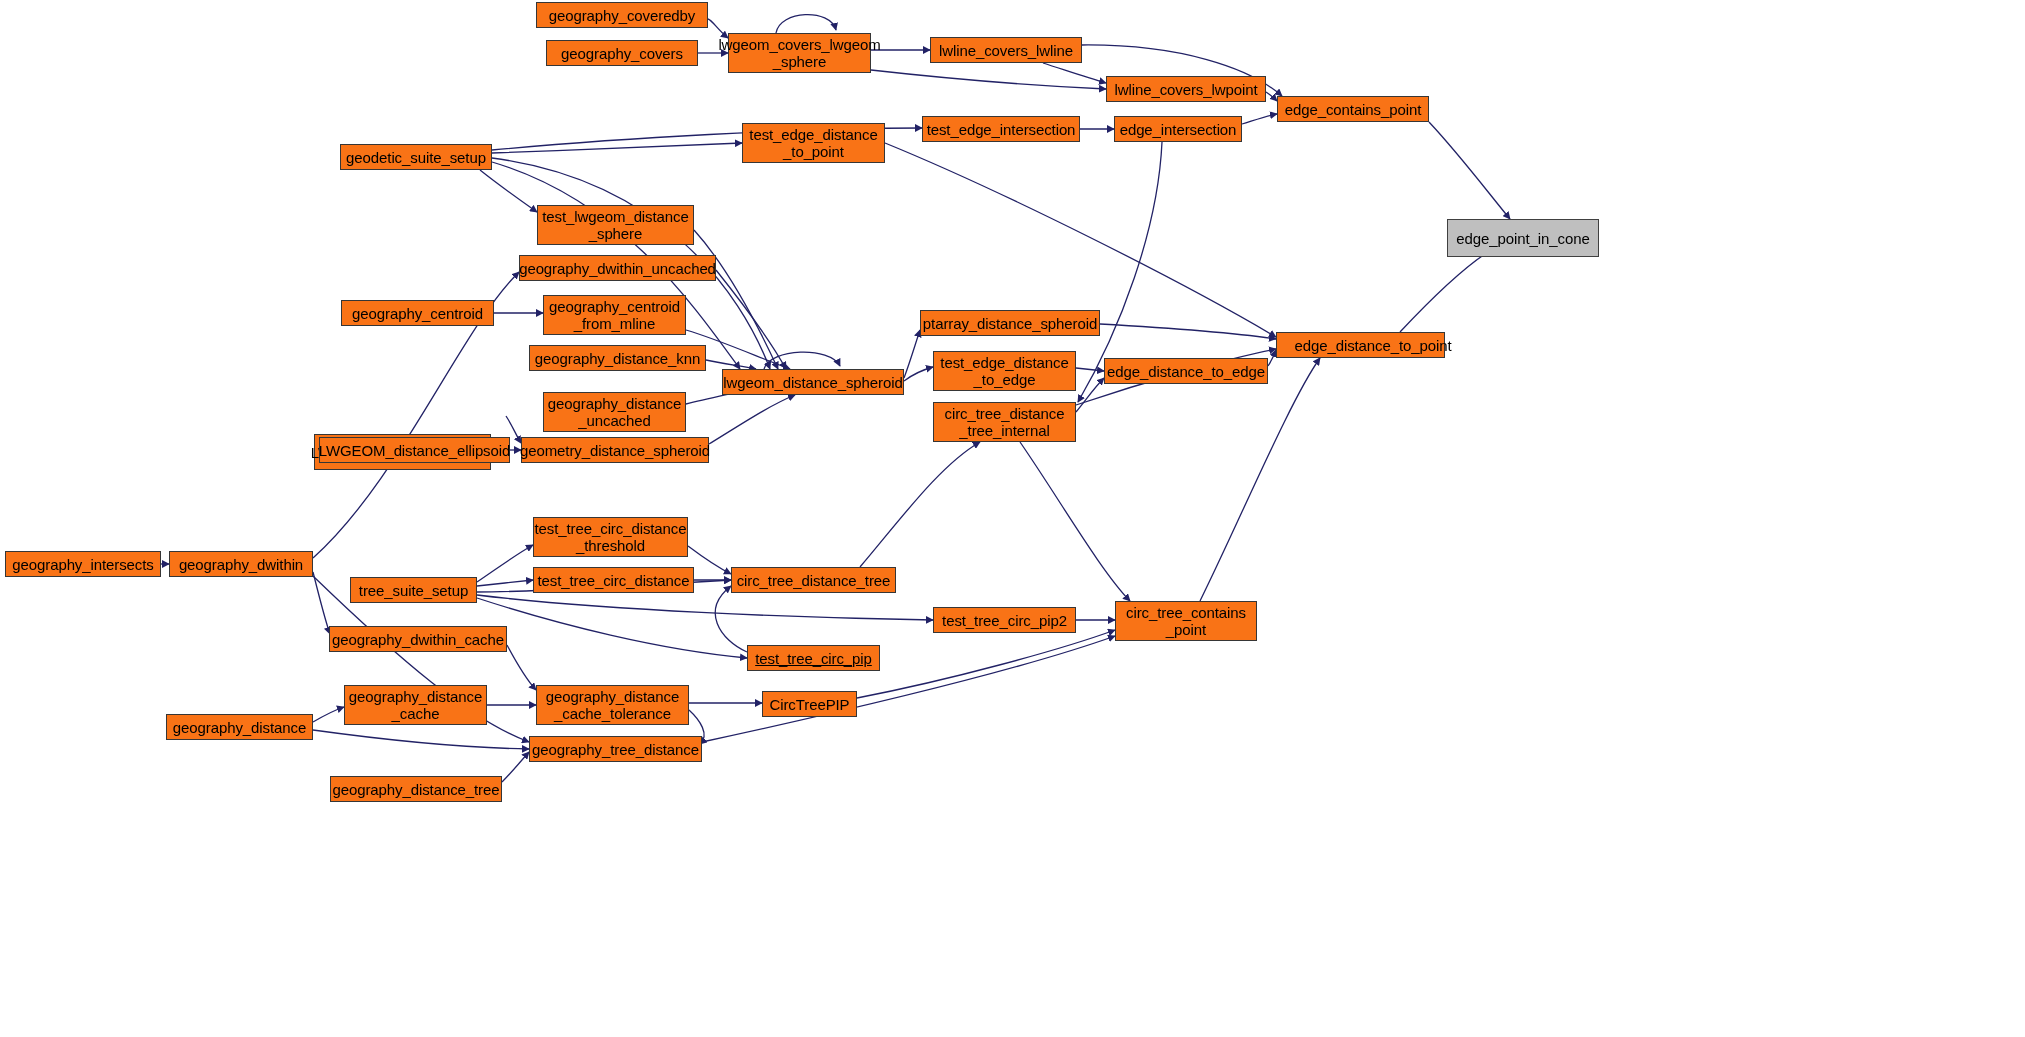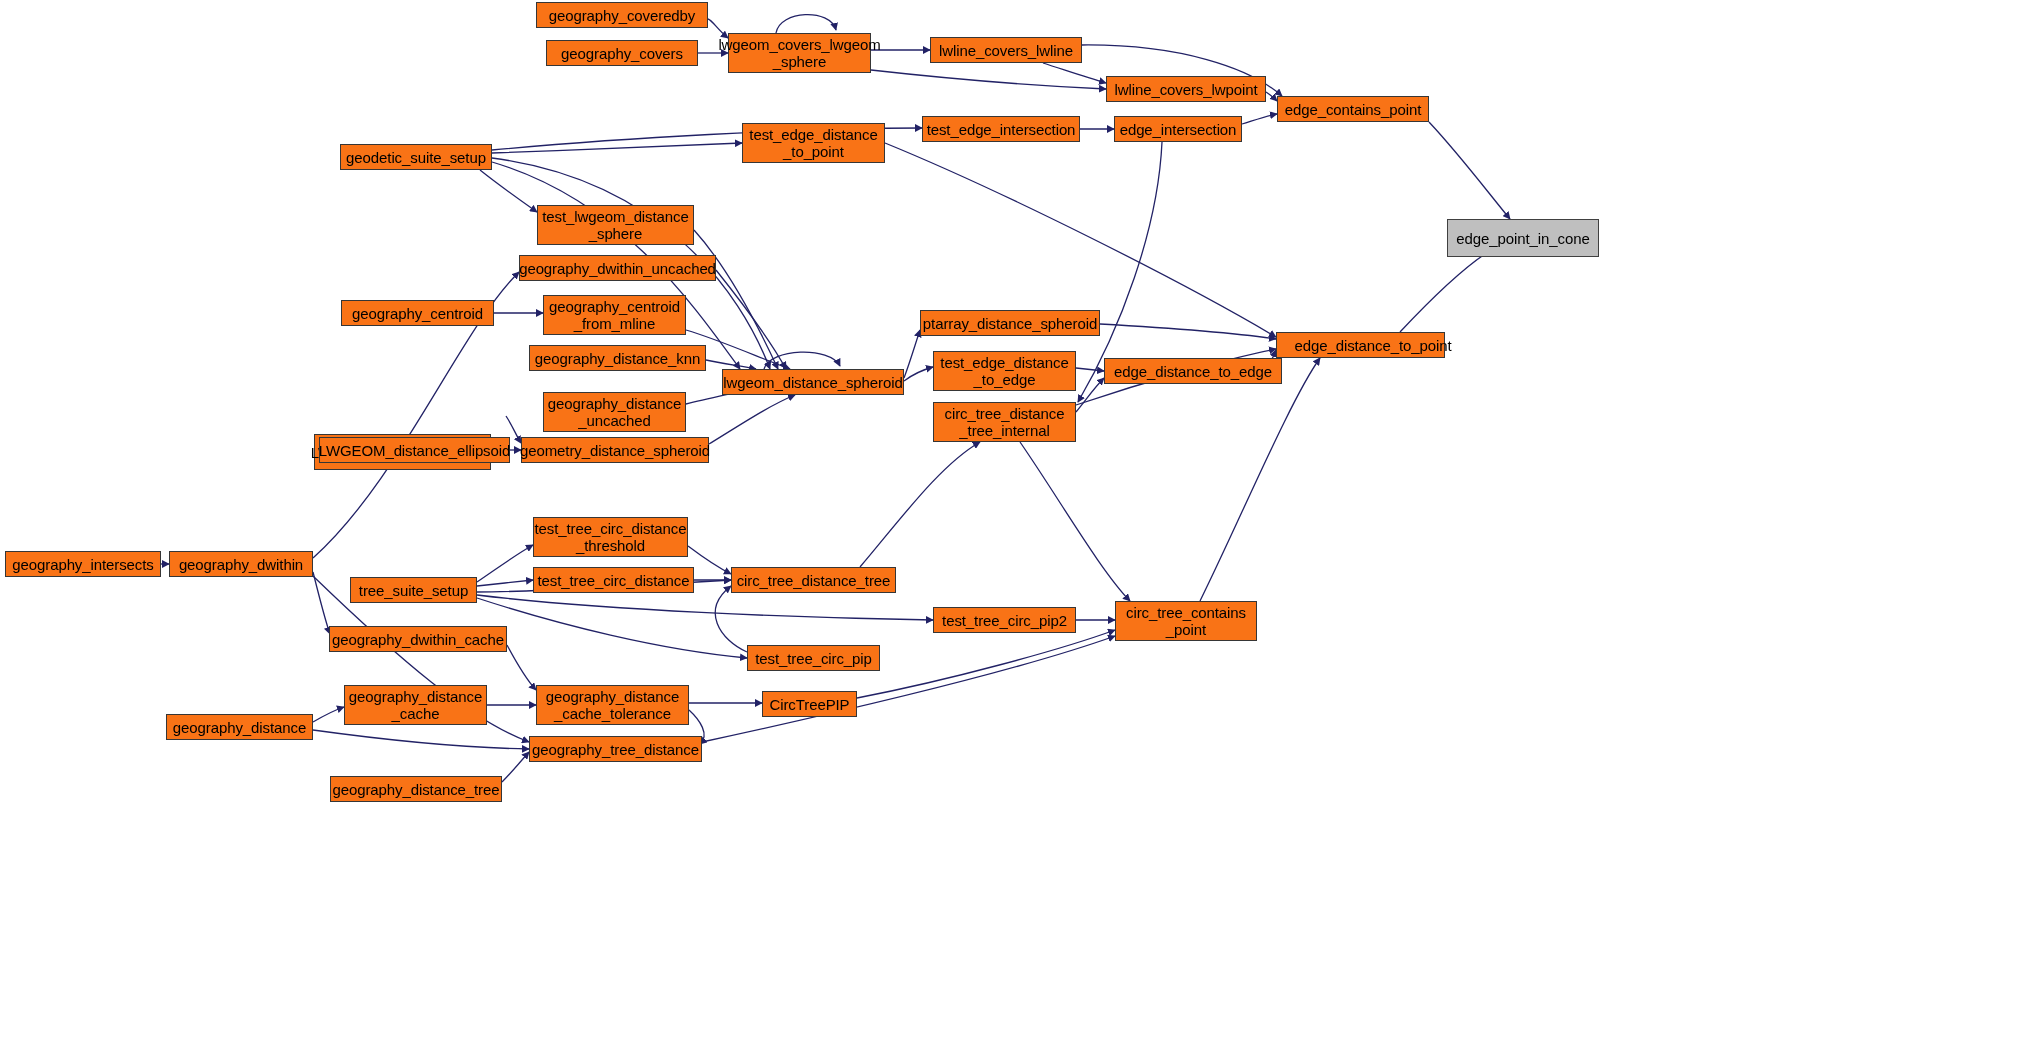--- a/index.html
+++ b/index.html
@@ -139,41 +139,41 @@
 _sphere</div>
       <div class="node" style="left: 519px; top: 255px; width: 197px; height: 26px;">geography_dwithin_uncached</div>
       <div class="node" style="left: 341px; top: 300px; width: 153px; height: 26px;">geography_centroid</div>
       <div class="node" style="left: 543px; top: 295px; width: 143px; height: 40px;">geography_centroid
 _from_mline</div>
       <div class="node" style="left: 920px; top: 310px; width: 180px; height: 26px;">ptarray_distance_spheroid</div>
       <div class="node" style="left: 529px; top: 345px; width: 177px; height: 26px;">geography_distance_knn</div>
       <div class="node" style="left: 1276px; top: 332px; width: 169px; height: 26px; padding-left: 28px;">edge_distance_to_point</div>
       <div class="node" style="left: 933px; top: 351px; width: 143px; height: 40px;">test_edge_distance
 _to_edge</div>
-      <div class="node" style="left: 1104px; top: 358px; width: 178px; height: 26px;">edge_distance_to_edge</div>
+      <div class="node" style="left: 1104px; top: 358px; width: 164px; height: 26px;">edge_distance_to_edge</div>
       <div class="node" style="left: 722px; top: 369px; width: 182px; height: 26px;">lwgeom_distance_spheroid</div>
       <div class="node" style="left: 543px; top: 392px; width: 143px; height: 40px;">geography_distance
 _uncached</div>
       <div class="node" style="left: 933px; top: 402px; width: 143px; height: 40px;">circ_tree_distance
 _tree_internal</div>
       <div class="node" style="left: 314px; top: 398px; width: 177px; height: 36px; margin-top: 36px;">LWGEOM_distance_sphere</div>
       <div class="node" style="left: 319px; top: 437px; width: 191px; height: 26px;">LWGEOM_distance_ellipsoid</div>
       <div class="node" style="left: 521px; top: 437px; width: 188px; height: 26px;">geometry_distance_spheroid</div>
       <div class="node" style="left: 533px; top: 517px; width: 155px; height: 40px;">test_tree_circ_distance
 _threshold</div>
       <div class="node" style="left: 5px; top: 551px; width: 156px; height: 26px;">geography_intersects</div>
       <div class="node" style="left: 169px; top: 551px; width: 144px; height: 26px;">geography_dwithin</div>
       <div class="node" style="left: 533px; top: 567px; width: 161px; height: 26px;">test_tree_circ_distance</div>
       <div class="node" style="left: 731px; top: 567px; width: 165px; height: 26px;">circ_tree_distance_tree</div>
       <div class="node" style="left: 350px; top: 577px; width: 127px; height: 26px;">tree_suite_setup</div>
       <div class="node" style="left: 933px; top: 607px; width: 143px; height: 26px;">test_tree_circ_pip2</div>
       <div class="node" style="left: 1115px; top: 601px; width: 142px; height: 40px;">circ_tree_contains
 _point</div>
       <div class="node" style="left: 329px; top: 626px; width: 178px; height: 26px;">geography_dwithin_cache</div>
-      <div class="node" style="left: 747px; top: 645px; width: 133px; height: 26px;">test_tree_circ_pip</div>
+      <div class="node" style="left: 747px; top: 645px; width: 133px; height: 26px; text-decoration: underline;">test_tree_circ_pip</div>
       <div class="node" style="left: 344px; top: 685px; width: 143px; height: 40px;">geography_distance
 _cache</div>
       <div class="node" style="left: 536px; top: 685px; width: 153px; height: 40px;">geography_distance
 _cache_tolerance</div>
       <div class="node" style="left: 762px; top: 691px; width: 95px; height: 26px;">CircTreePIP</div>
       <div class="node" style="left: 166px; top: 714px; width: 147px; height: 26px;">geography_distance</div>
       <div class="node" style="left: 529px; top: 736px; width: 173px; height: 26px;">geography_tree_distance</div>
       <div class="node" style="left: 330px; top: 776px; width: 172px; height: 26px;">geography_distance_tree</div>
     </div>
 </div>

